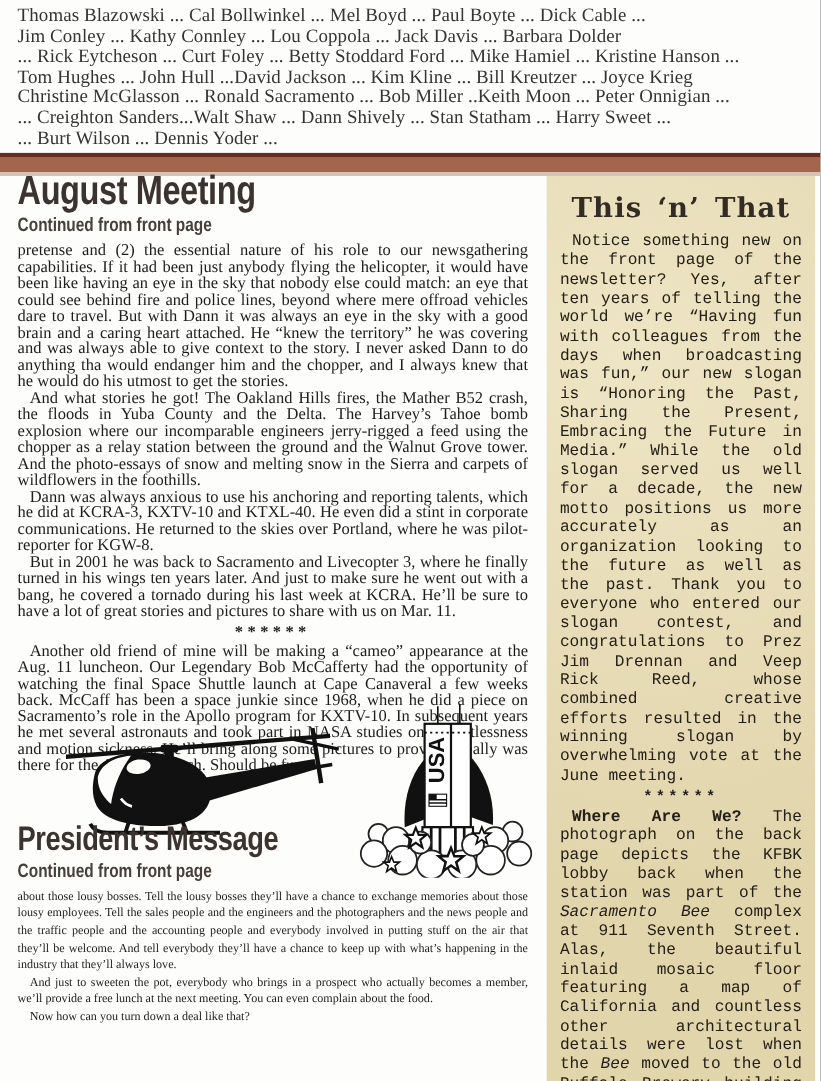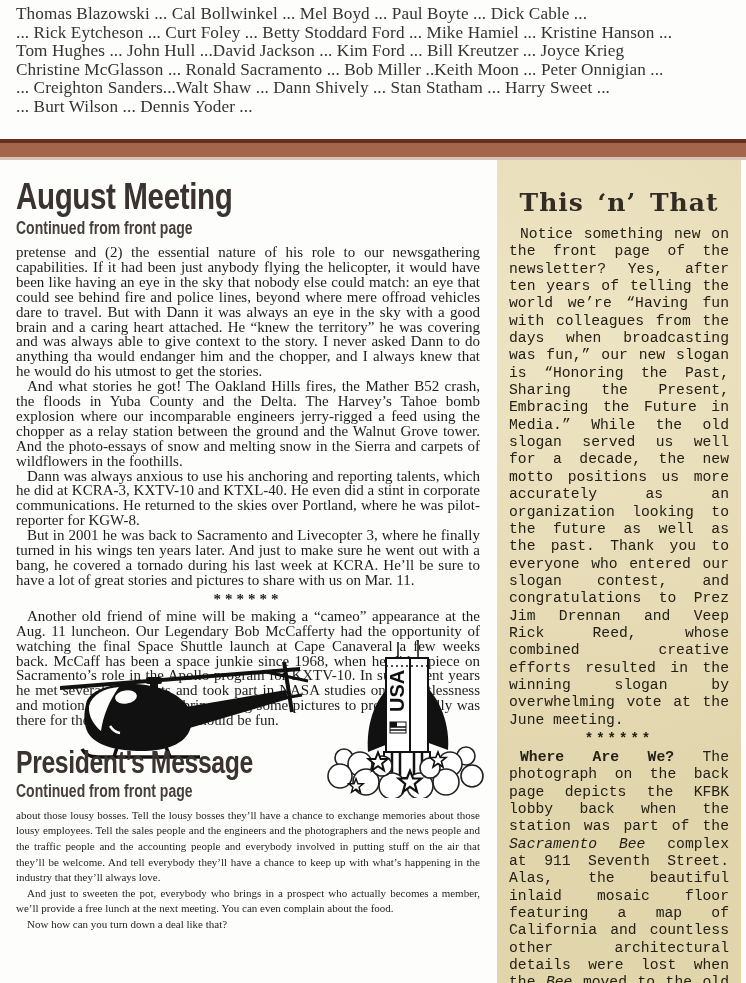--- a/index.html
+++ b/index.html
@@ -17,21 +17,21 @@
   }
   
   .bar {
     position:absolute; left:0; top:139px; width:746px; height:21px;
     background:linear-gradient(to bottom,
       #682c21 0%, #682c21 18%,
       #a3654c 18%, #a3654c 84%,
       #d8c2b6 84%, #d8c2b6 100%);
   }
   
-  .left-col { position:absolute; left:16px; top:178px; width:464px; }
+  .left-col { position:absolute; left:16px; top:154px; width:464px; }
   .h-sans {
     font-family:"Liberation Sans", sans-serif; font-weight:700;
     color:#3b3330; font-size:37px; line-height:1.02;
     transform:scaleX(0.80); transform-origin:left top;
     letter-spacing:-0.5px; white-space:nowrap;
   }
   .h-sans-sub {
     font-family:"Liberation Sans", sans-serif; font-weight:700;
     color:#46403d; font-size:17.5px; line-height:1.1;
     transform:scaleX(0.80); transform-origin:left top;
@@ -57,21 +57,20 @@
     position:absolute; left:497px; top:160px; width:244px; height:823px;
     background:#e8dcb1;
     background-image:radial-gradient(circle at 30% 20%, rgba(255,255,255,0.25), rgba(0,0,0,0.03) 70%);
     padding:14px 12px 0 12px;
   }
   .tnt-title {
     font-family:"DejaVu Serif", serif; font-weight:700;
     font-size:25px; text-align:center; color:#332c25;
     letter-spacing:1px; word-spacing:4px; margin-bottom:9px;
     white-space:nowrap;
-    margin-top:14px;
   }
   .body-r {
     font-size:14.7px; line-height:17.35px; text-align:justify; color:#242018;font-family:Liberation Mono, monospace;
   }
   .body-r p { margin:0; }
   .sep-r {
     text-align:center; font-weight:700; letter-spacing:3px;
     font-size:14px; line-height:18px; margin:1px 0; color:#242018;
   }
   .doodle-wrap { text-align:center; margin-top:2px; }
@@ -86,22 +85,23 @@
     margin-top:6px;
   }
 </style>
 </head>
 <body>
 
 <div id="page">
 
   <div class="names">
     <div>Thomas Blazowski ... Cal Bollwinkel ... Mel Boyd ... Paul Boyte ... Dick Cable ...</div>
+    <div>Jim Conley ... Kathy Connley ... Lou Coppola ... Jack Davis ... Barbara Dolder</div>
     <div>... Rick Eytcheson  ... Curt Foley ... Betty Stoddard Ford ... Mike Hamiel ...  Kristine Hanson ...</div>
-    <div>Tom Hughes ... John Hull ...David Jackson  ... Kim Ford ...  Bill Kreutzer ... Joyce Krieg</div>
+    <div>Tom Hughes ... John Hull ...David Jackson  ... Kim Kline ...  Bill Kreutzer ... Joyce Krieg</div>
     <div>Christine McGlasson ... Ronald Sacramento  ... Bob Miller ..Keith Moon ... Peter Onnigian ...</div>
     <div>... Creighton Sanders...Walt Shaw ...  Dann Shively ... Stan Statham ... Harry Sweet ...</div>
     <div>... Burt Wilson ... Dennis Yoder ...</div>
   </div>
 
   <div class="bar"></div>
 
   <div class="left-col">
     <div class="h-sans">August Meeting</div>
     <div class="h-sans-sub">Continued from front page</div>

